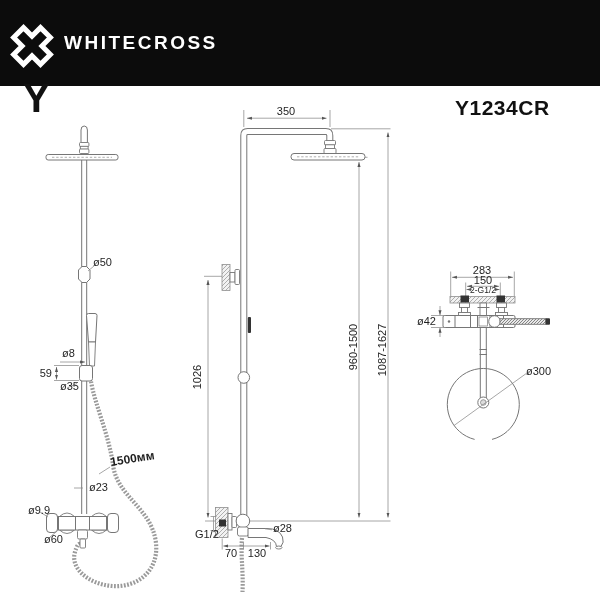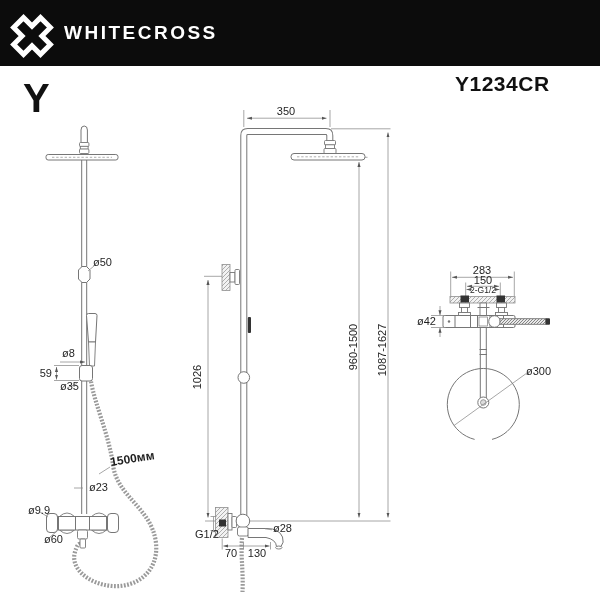--- a/index.html
+++ b/index.html
@@ -1,22 +1,22 @@
 <!DOCTYPE html>
 <html><head>
 <meta charset="utf-8">
 <style>
   html,body{margin:0;padding:0;background:#e8e8e8;}
   #stage{position:relative;width:600px;height:596px;background:#ffffff;overflow:hidden;
          font-family:"Liberation Sans",sans-serif;}
-  .header{position:absolute;left:0;top:0;width:600px;height:66px;background:#0c0c0c;
+  .header{position:absolute;left:0;top:0;width:600px;height:86px;background:#0c0c0c;
           display:flex;align-items:center;}
   .brand{color:#fff;font-size:19px;font-weight:700;letter-spacing:2.5px;margin-left:8px;}
   .variant{position:absolute;left:23px;top:76px;font-size:40px;font-weight:800;color:#111;}
-  .model{position:absolute;left:455px;top:72px;font-size:21px;font-weight:700;color:#111;letter-spacing:0.5px;}
+  .model{position:absolute;left:455px;top:96px;font-size:21px;font-weight:700;color:#111;letter-spacing:0.5px;}
   svg{position:absolute;left:0;top:0;}
   .ln{stroke:#767676;stroke-width:1;fill:none;}
   .fw{fill:#ffffff;stroke:#767676;stroke-width:1;}
   .fwt{fill:#ffffff;stroke:#767676;stroke-width:0.9;}
   .dim{stroke:#8a8a8a;stroke-width:0.75;fill:none;}
   .tubo{stroke:#767676;stroke-width:7;fill:none;}
   .tubi{stroke:#ffffff;stroke-width:5;fill:none;}
   .hose{stroke:#9a9a9a;stroke-width:4.2;fill:none;stroke-dasharray:1.8 1.5;}
   .dash{stroke:#9a9a9a;stroke-width:0.8;fill:none;stroke-dasharray:2.4 1.8;}
   .txt{font:11px "Liberation Sans",sans-serif;fill:#1f1f1f;}

